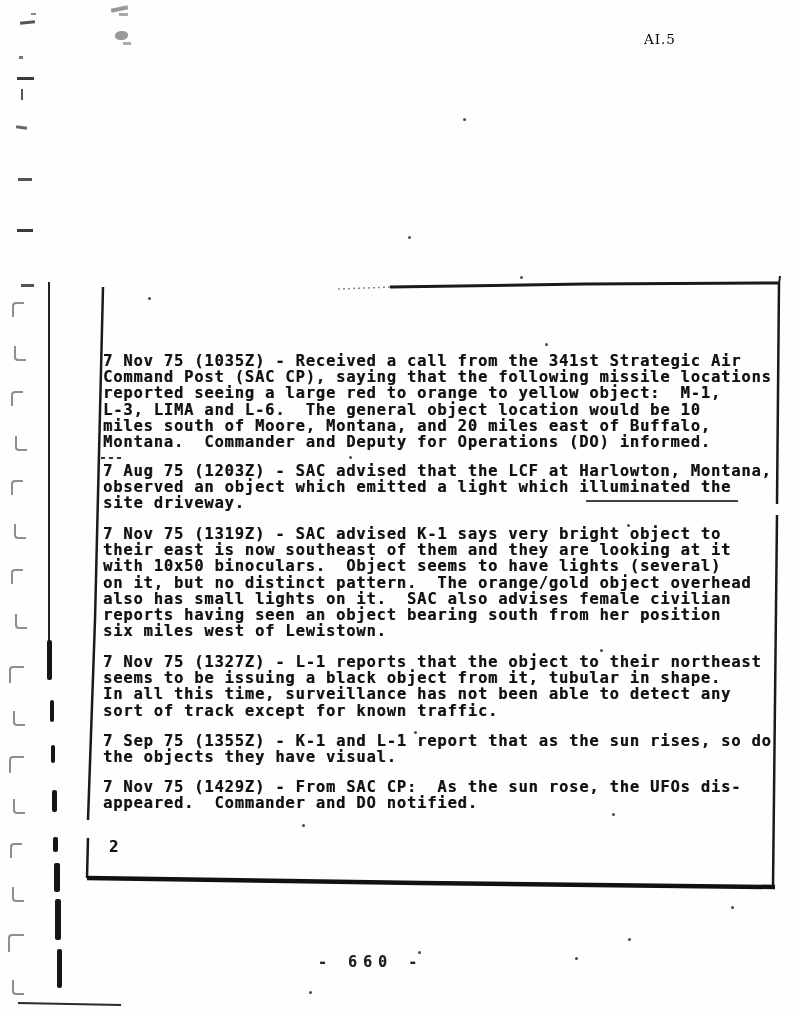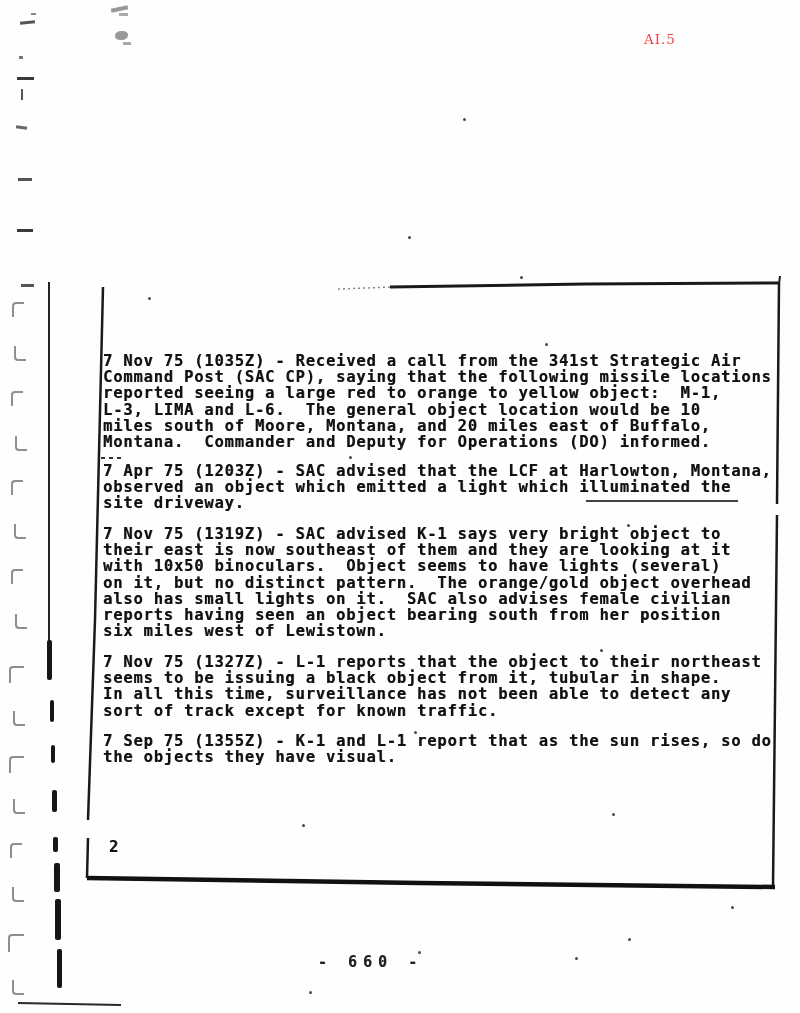--- a/index.html
+++ b/index.html
@@ -22,21 +22,21 @@
     font-weight: bold;
     font-size: 15.5px;
     line-height: 16.2px;
     letter-spacing: 0.8px;
     white-space: pre;
     text-shadow: 0.4px 0.4px 0.6px rgba(10,10,10,0.55);
   }
   .corner-label {
     position: absolute; left: 644px; top: 31px;
     font-family: "DejaVu Serif", "Liberation Serif", serif;
-    font-size: 13.5px; color: #ef4444; letter-spacing: 1px;
+    font-size: 13.5px; color: #000000; letter-spacing: 1px;
   }
   .page-num {
     left: 109px;
   }
   .footer-num {
     position: absolute; left: 318px; top: 953px;
     color: #222; font-weight: bold;
     font-size: 15px; letter-spacing: 6px; white-space: pre;
     text-shadow: 0.3px 0.3px 0.5px rgba(20,20,20,0.5);
   }
@@ -73,36 +73,38 @@
   </svg>
 
   <div class="corner-label">AI.5</div>
 
   <div class="typed" style="top:353px">7 Nov 75 (1035Z) - Received a call from the 341st Strategic Air
 Command Post (SAC CP), saying that the following missile locations
 reported seeing a large red to orange to yellow object:  M-1,
 L-3, LIMA and L-6.  The general object location would be 10
 miles south of Moore, Montana, and 20 miles east of Buffalo,
 Montana.  Commander and Deputy for Operations (DO) informed.</div>
-  <div class="typed" style="top:463px">7 Apr 75 (1203Z) - SAC advised that the LCF at Harlowton, Montana,
+  <div class="typed" style="top:463px">7 Aug 75 (1203Z) - SAC advised that the LCF at Harlowton, Montana,
 observed an object which emitted a light which illuminated the
 site driveway.</div>
   <div class="typed" style="top:526px">7 Nov 75 (1319Z) - SAC advised K-1 says very bright object to
 their east is now southeast of them and they are looking at it
 with 10x50 binoculars.  Object seems to have lights (several)
 on it, but no distinct pattern.  The orange/gold object overhead
 also has small lights on it.  SAC also advises female civilian
 reports having seen an object bearing south from her position
 six miles west of Lewistown.</div>
   <div class="typed" style="top:654px">7 Nov 75 (1327Z) - L-1 reports that the object to their northeast
 seems to be issuing a black object from it, tubular in shape.
 In all this time, surveillance has not been able to detect any
 sort of track except for known traffic.</div>
   <div class="typed" style="top:733px">7 Sep 75 (1355Z) - K-1 and L-1 report that as the sun rises, so do
 the objects they have visual.</div>
+  <div class="typed" style="top:779px">7 Nov 75 (1429Z) - From SAC CP:  As the sun rose, the UFOs dis-
+appeared.  Commander and DO notified.</div>
 
   <div class="typed page-num" style="top:839px">2</div>
   <div class="footer-num">- 660 -</div>
 
   <div class="underline-mark" style="left:586px; top:500px; width:152px"></div>
 
   <div class="dashrun" style="left:101px; top:457px; width:24px"></div>
 
   <div class="squig" style="left:111px; top:7px; width:17px; height:4px; transform:rotate(-12deg)"></div>
   <div class="squig" style="left:119px; top:13px; width:9px; height:3px; background:#aaa"></div>

